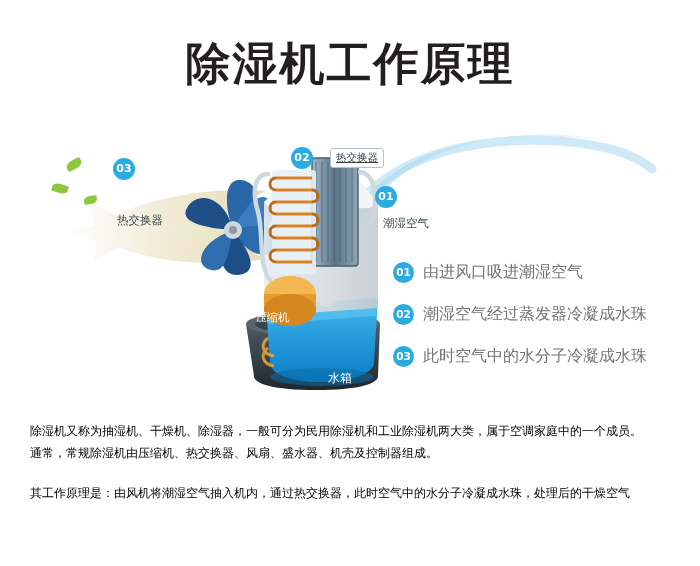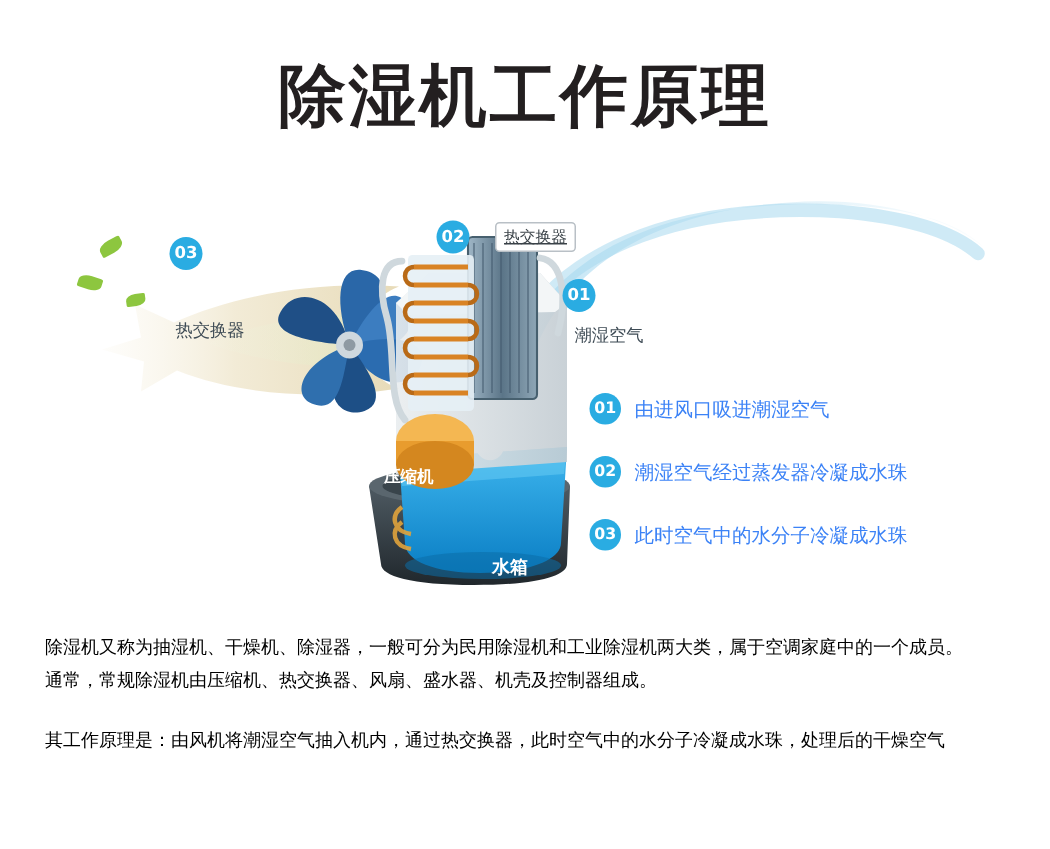--- a/index.html
+++ b/index.html
@@ -111,21 +111,21 @@
     font-size: 10.5px;
     color: #3a4248;
     padding: 2px 5px;
     white-space: nowrap;
   }
   .inner-label {
     position: absolute;
     font-size: 11px;
     color: #ffffff;
     white-space: nowrap;
-    font-weight: bold;
+    font-weight: normal;
   }
   .small-lbl {
     position: absolute;
     font-size: 11.5px;
     color: #3d4a54;
     white-space: nowrap;
   }
 
   .legend-row {
     position: absolute;
@@ -140,22 +140,22 @@
     background: #2aace2;
     color: #fff;
     font-size: 10.5px;
     line-height: 21px;
     text-align: center;
     font-weight: bold;
     margin-right: 9px;
     flex: 0 0 auto;
   }
   .legend-row .legend-text {
-    font-size: 13px;
-    color: #3b82f6;
+    font-size: 16px;
+    color: #737373;
   }
 
   
   .body-text {
     position: absolute;
     left: 30px;
     width: 640px;
     font-size: 12px;
     line-height: 22px;
     color: #000000;

